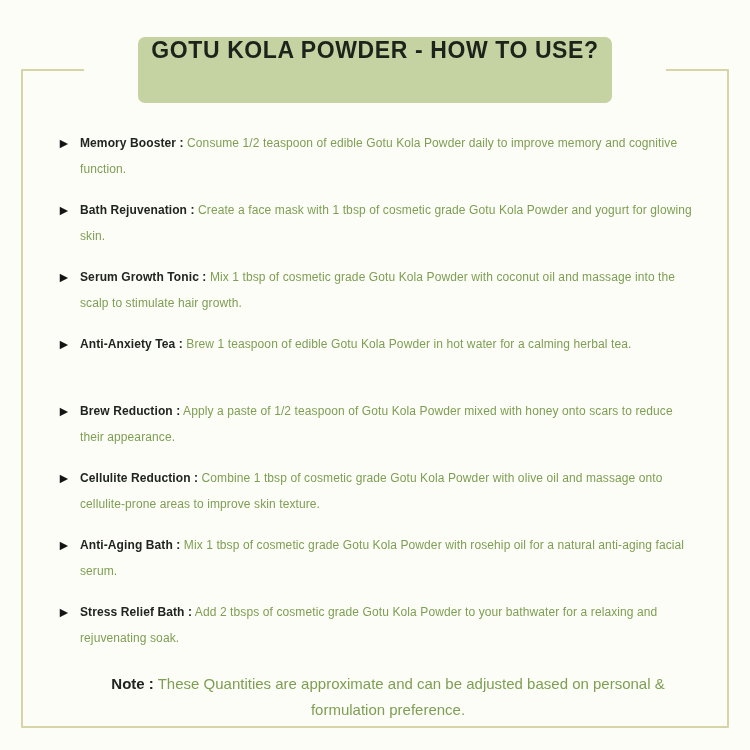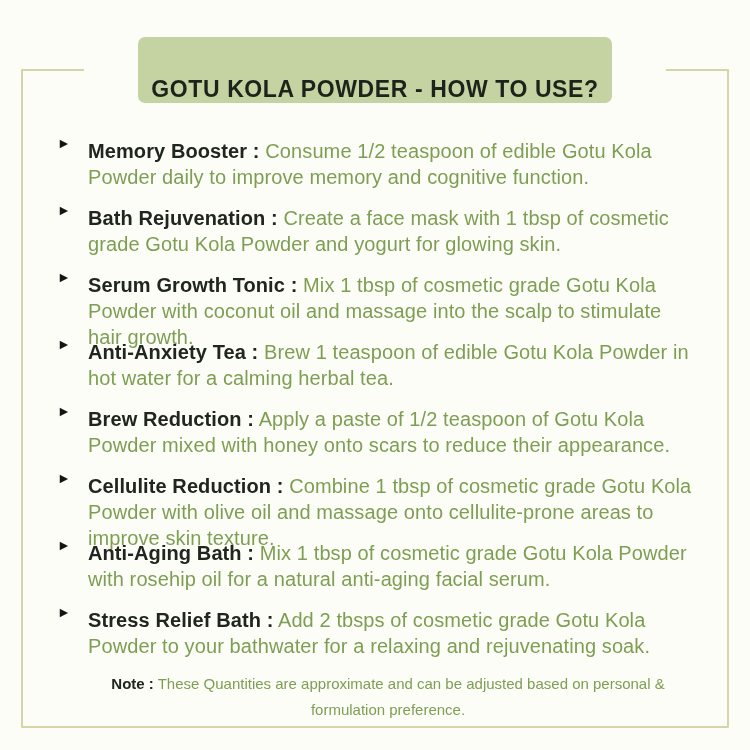--- a/index.html
+++ b/index.html
@@ -23,21 +23,21 @@
     left:84px;top:37px;
     width:582px;height:66px;
     background:#fdfdf8;
     display:flex;
   }
   .header-band{
     flex:1;
     margin:0 54px;
     background:var(--banner-bg,#c5d3a2);
     border-radius:7px;
-    display:flex;align-items:flex-end;justify-content:center;
+    display:flex;align-items:flex-start;justify-content:center;
   }
   .title{
     margin:0;
     font-size:23px;
     font-weight:700;
     letter-spacing:0.6px;
     color:var(--heading-text,#1c231a);
     white-space:nowrap;
   }
   .list{
@@ -51,23 +51,23 @@
     height:52px;
     margin-bottom:15px;
   }
   .arrow{
     flex:0 0 23px;
     font-size:14px;
     line-height:26px;
     color:#141414;
   }
   .item-text{
-    margin:8px;
+    margin:0;
     width:615px;
-    font-size:20px;
+    font-size:12px;
     line-height:26px;
     letter-spacing:0.1px;
   }
   .label{
     font-weight:700;
     color:var(--label-text,#20261f);
   }
   .desc{
     color:var(--body-text,#7e9e53);
   }

